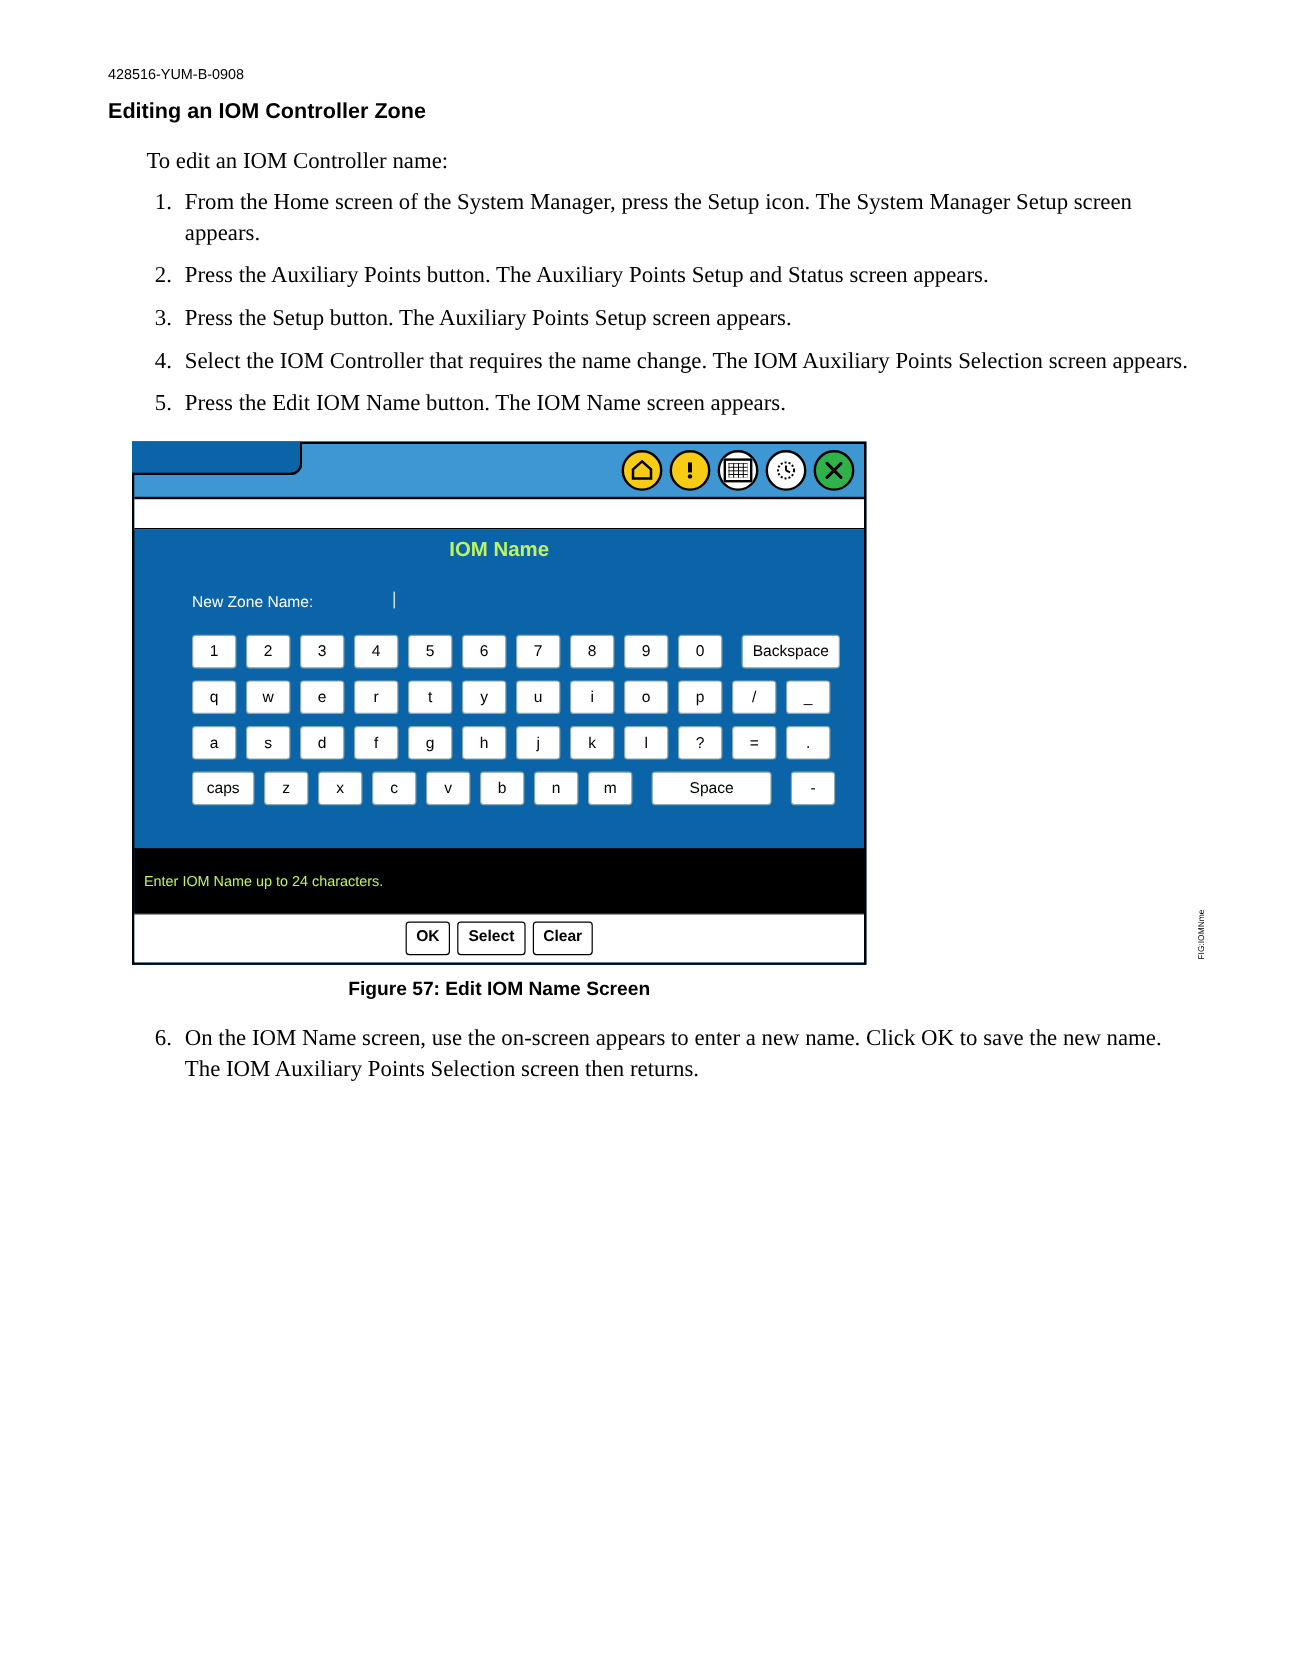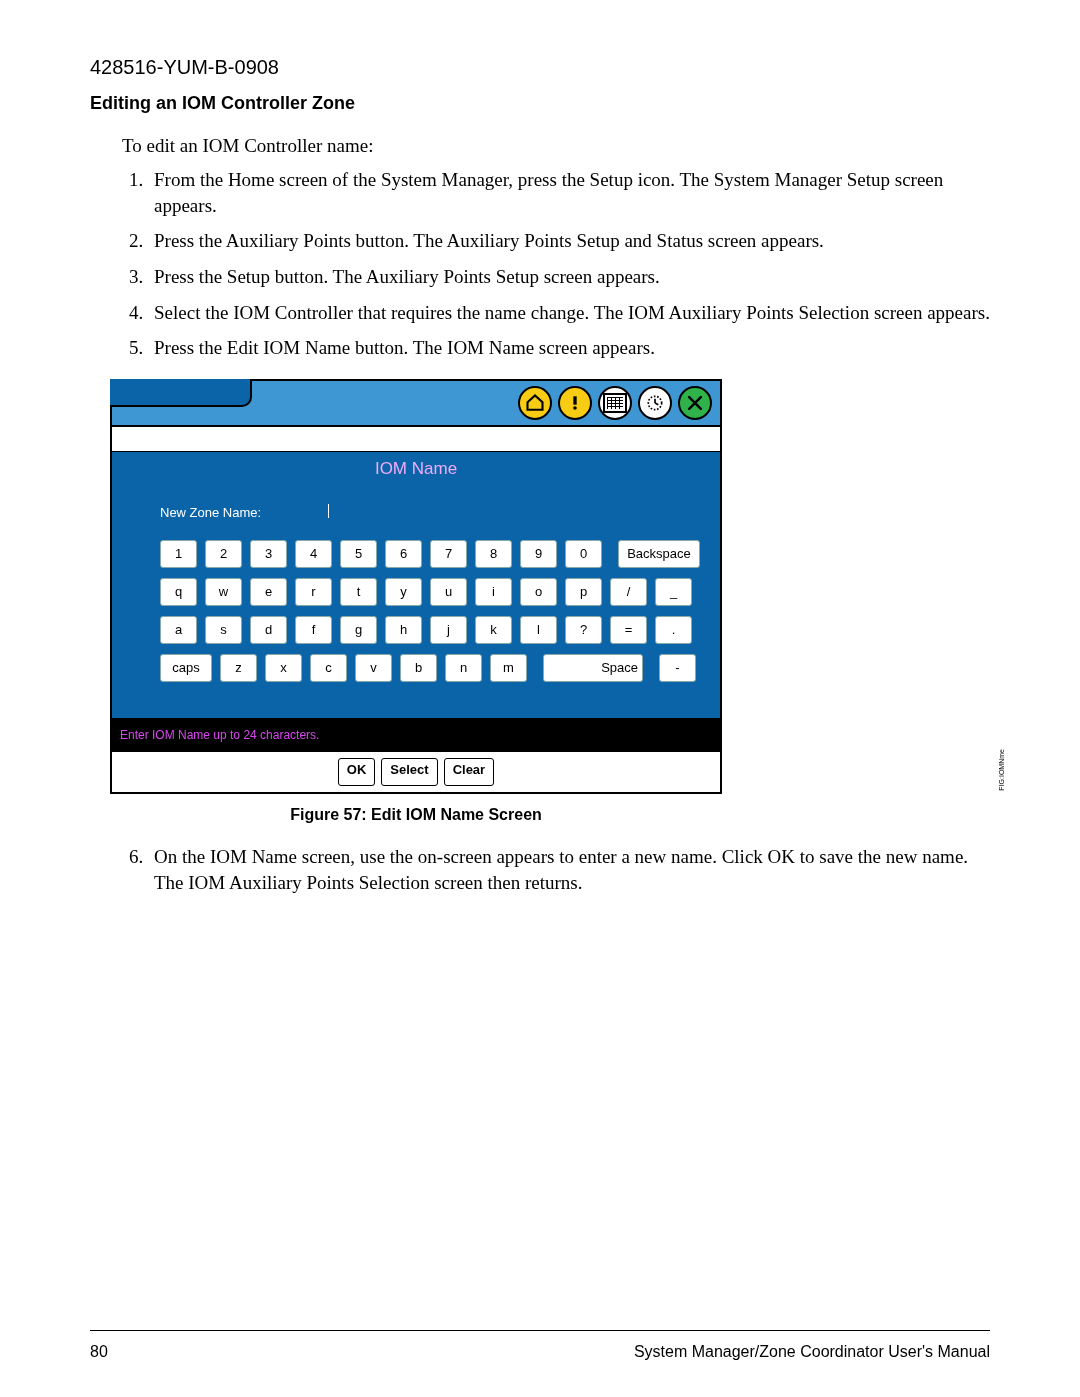--- a/index.html
+++ b/index.html
@@ -13,21 +13,21 @@
     width: 1080px;
   }
   .page {
     padding: 54px 90px 34px 90px;
     box-sizing: border-box;
     min-height: 1397px;
     position: relative;
   }
   .doc-id {
     font-family: Arial, Helvetica, sans-serif;
-    font-size: 20px;
+    font-size: 12px;
     margin-bottom: 10px;
   }
   .heading {
     font-family: Arial, Helvetica, sans-serif;
     font-weight: bold;
     font-size: 18px;
     margin: 6px 0 8px 0;
   }
   .intro {
     margin: 18px 0 8px 32px;
@@ -96,24 +96,24 @@
     width:20px;height:16px;border:2px solid #000;position:relative;background:#fff;
   }
   .calendar-glyph::before{content:"";position:absolute;left:2px;top:2px;width:16px;height:12px;
     background-image:linear-gradient(#000 1px,transparent 1px),linear-gradient(90deg,#000 1px,transparent 1px);
     background-size:4px 3px;}
 
   .blank-strip { height: 24px; background:#fff; border-top:1px solid #000;border-bottom:1px solid #000; }
 
   .title-strip {
     text-align: center;
-    font-weight: normal;
+    font-weight: bold;
     font-size: 17px;
     padding: 6px 0;
-    color:#f0abfc;
+    color:#bef264;
   }
   .blue-body {
     padding: 14px 48px 26px 48px;
   }
   .row-label {
     display:flex;
     gap:28px;
     font-size:13px;
     margin:3px 0;
     align-items:center;
@@ -138,28 +138,28 @@
     border:1px solid #8aa;
     border-radius:3px;
     min-width:27px;
     height:26px;
     line-height:26px;
     text-align:center;
     font-size:13px;
     padding:0 4px;
   }
   .key-wide { min-width:72px; }
-  .key-space { min-width:90px;text-align:right; }
+  .key-space { min-width:90px; }
   .key-caps { min-width:42px; }
 
   .hint-strip {
     background:#000;
-    color:#d946ef;
+    color:#bef264;
     font-size:12px;
-    padding:8px 8px;
+    padding:18px 8px;
     border-top:1px solid #000;
   }
   .footer-strip {
     background:#fff;
     border-top:1px solid #000;
     padding:6px 0;
     display:flex;
     justify-content:center;
     gap:6px;
     position: relative;
@@ -329,17 +329,13 @@
     </div>
     <div class="fig-side-label">FIG:IOMNme</div>
   </div>
 
   <div class="caption">Figure 57: Edit IOM Name Screen</div>
 
   <ol class="steps" start="6">
     <li>On the IOM Name screen, use the on-screen appears to enter a new name. Click OK to save the new name. The IOM Auxiliary Points Selection screen then returns.</li>
   </ol>
 
-  <div class="pagefoot">
-    <span>80</span>
-    <span>System Manager/Zone Coordinator User's Manual</span>
-  </div>
 </div>
 
 </body></html>

